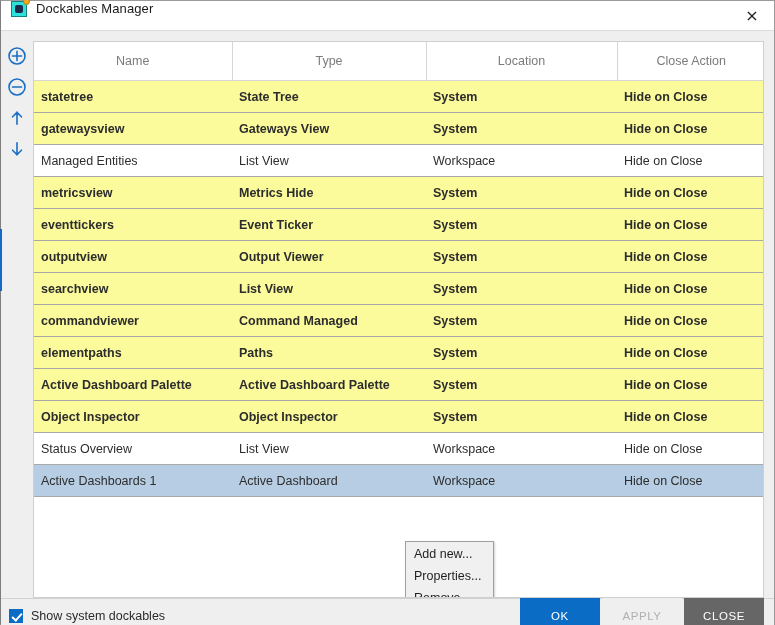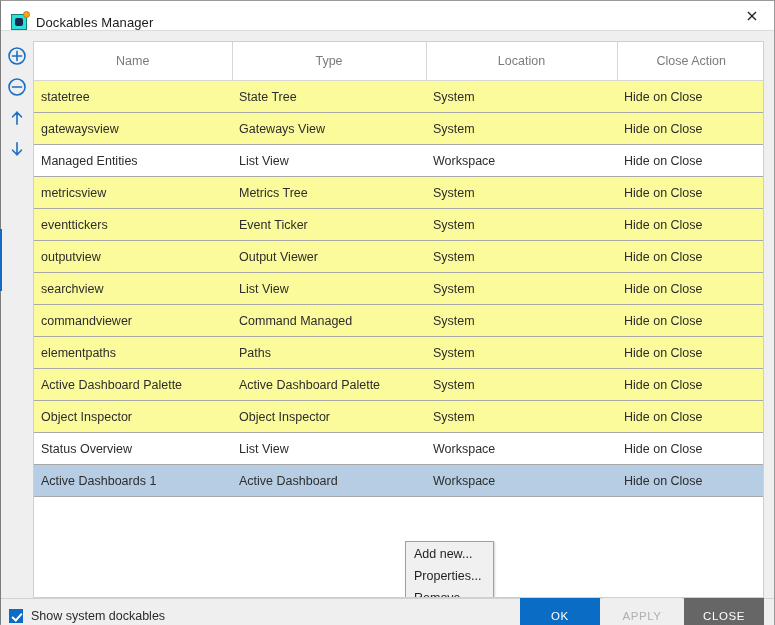--- a/index.html
+++ b/index.html
@@ -19,21 +19,21 @@
     display: flex;
     flex-direction: column;
   }
   
   #titlebar {
     height: 30px;
     min-height: 30px;
     background: #ffffff;
     border-bottom: 1px solid #dcdcdc;
     display: flex;
-    align-items: flex-end;
+    align-items: flex-start;
     position: relative;
   }
   #app-icon {
     width: 16px; height: 16px;
     margin-left: 10px;
     position: relative;
     background: #2ee0dc;
     border: 1px solid #14807e;
     flex: 0 0 auto;
   }
@@ -131,21 +131,21 @@
   table.grid th:last-child { border-right: none; }
   table.grid td {
     height: 32px;
     padding: 0 0 0 7px;
     color: #2d2d2d;
     border-bottom: 1px solid #a8a8a8;
     white-space: nowrap;
     overflow: hidden;
     text-overflow: ellipsis;
   }
-  tr.sys  td { background: #fbfb9c; }
+  tr.sys  td { background: #fbfb9c; font-weight: bold; }
   tr.user td { background: #ffffff; }
   tr.sel  td { background: #b6cde3; }
 
   #empty-filler { background: #ffffff; }
 
   
   #ctxmenu {
     position: absolute;
     left: 371px;
     top: 499px;
@@ -290,21 +290,21 @@
               <td>Hide on Close</td>
             </tr>
             <tr class="user">
               <td>Managed Entities</td>
               <td>List View</td>
               <td>Workspace</td>
               <td>Hide on Close</td>
             </tr>
             <tr class="sys">
               <td>metricsview</td>
-              <td>Metrics Tree</td>
+              <td>Metrics Hide</td>
               <td>System</td>
               <td>Hide on Close</td>
             </tr>
             <tr class="sys">
               <td>eventtickers</td>
               <td>Event Ticker</td>
               <td>System</td>
               <td>Hide on Close</td>
             </tr>
             <tr class="sys">

